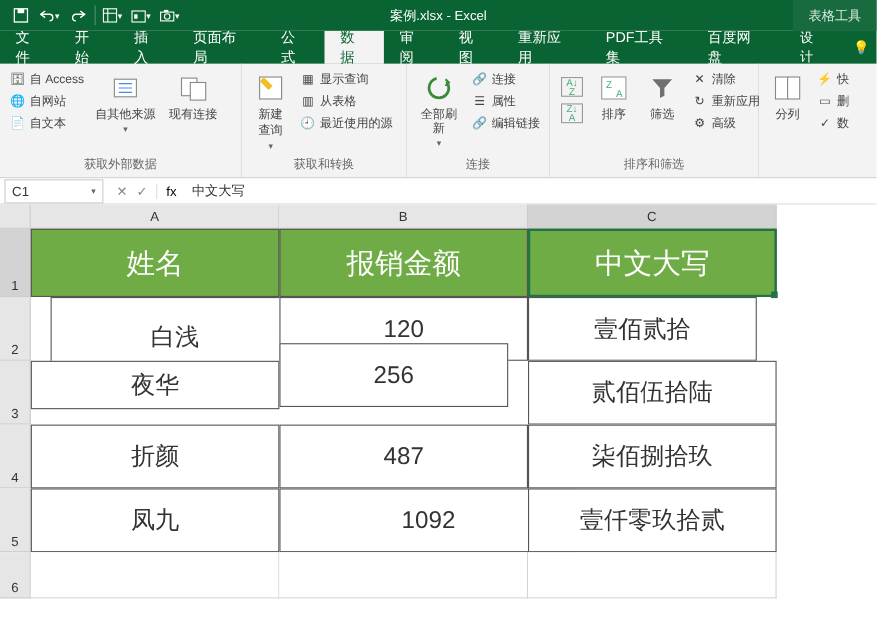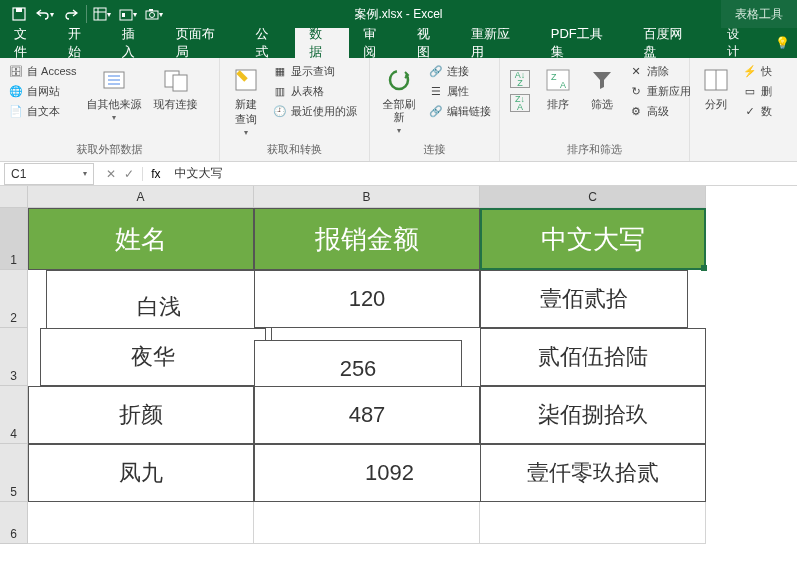--- a/index.html
+++ b/index.html
@@ -321,22 +321,22 @@
     <div class="cells" style="flex:1">
 
       <div class="cell header bordered" style="left:0;top:0;width:226px;height:62px">姓名</div>
       <div class="cell header bordered" style="left:226px;top:0;width:226px;height:62px">报销金额</div>
       <div class="cell header bordered" style="left:452px;top:0;width:226px;height:62px">中文大写</div>
 
       <div class="cell bordered" style="left:18px;top:62px;width:226px;height:74px">白浅</div>
       <div class="cell bordered" style="left:226px;top:62px;width:226px;height:58px">120</div>
       <div class="cell bordered" style="left:452px;top:62px;width:208px;height:58px">壹佰贰拾</div>
 
-      <div class="cell bordered" style="left:12px;top:120px;width:226px;height:58px">夜华</div>
-      <div class="cell bordered" style="left:226px;top:132px;width:208px;height:58px">256</div>
+      <div class="cell bordered" style="left:0;top:120px;width:226px;height:44px">夜华</div>
+      <div class="cell bordered" style="left:226px;top:104px;width:208px;height:58px">256</div>
       <div class="cell bordered" style="left:452px;top:120px;width:226px;height:58px">贰佰伍拾陆</div>
 
       <div class="cell bordered" style="left:0;top:178px;width:226px;height:58px">折颜</div>
       <div class="cell bordered" style="left:226px;top:178px;width:226px;height:58px">487</div>
       <div class="cell bordered" style="left:452px;top:178px;width:226px;height:58px">柒佰捌拾玖</div>
 
       <div class="cell bordered" style="left:0;top:236px;width:226px;height:58px">凤九</div>
       <div class="cell bordered" style="left:226px;top:236px;width:271px;height:58px">1092</div>
       <div class="cell bordered" style="left:452px;top:236px;width:226px;height:58px">壹仟零玖拾贰</div>
 

